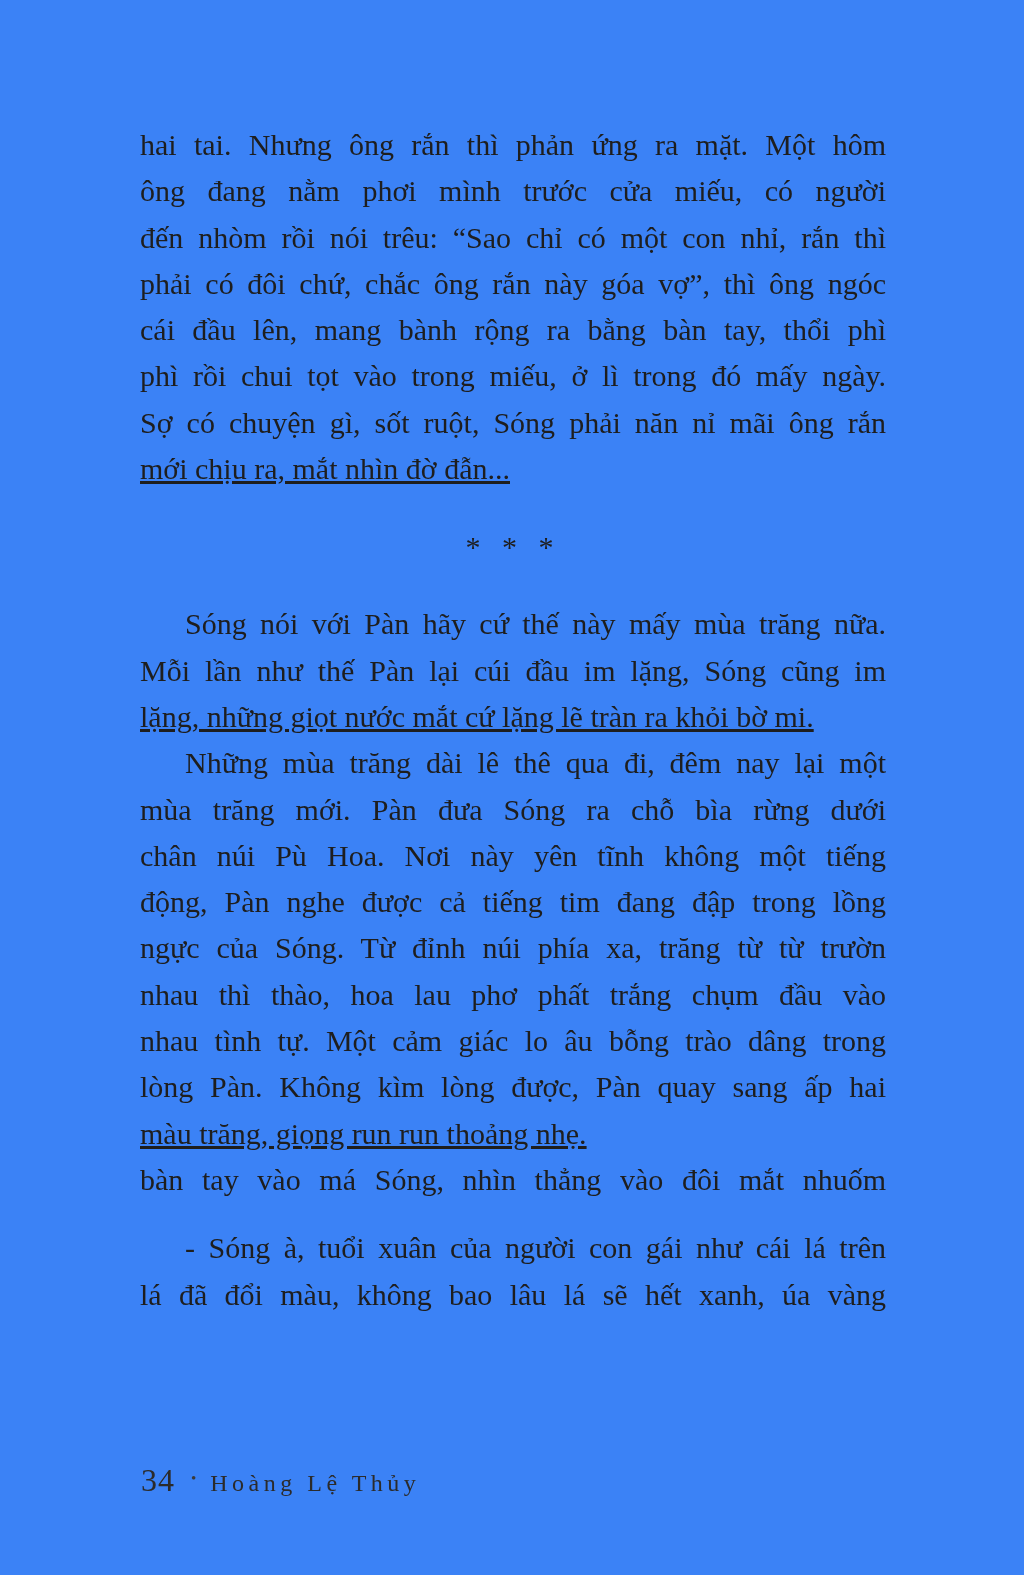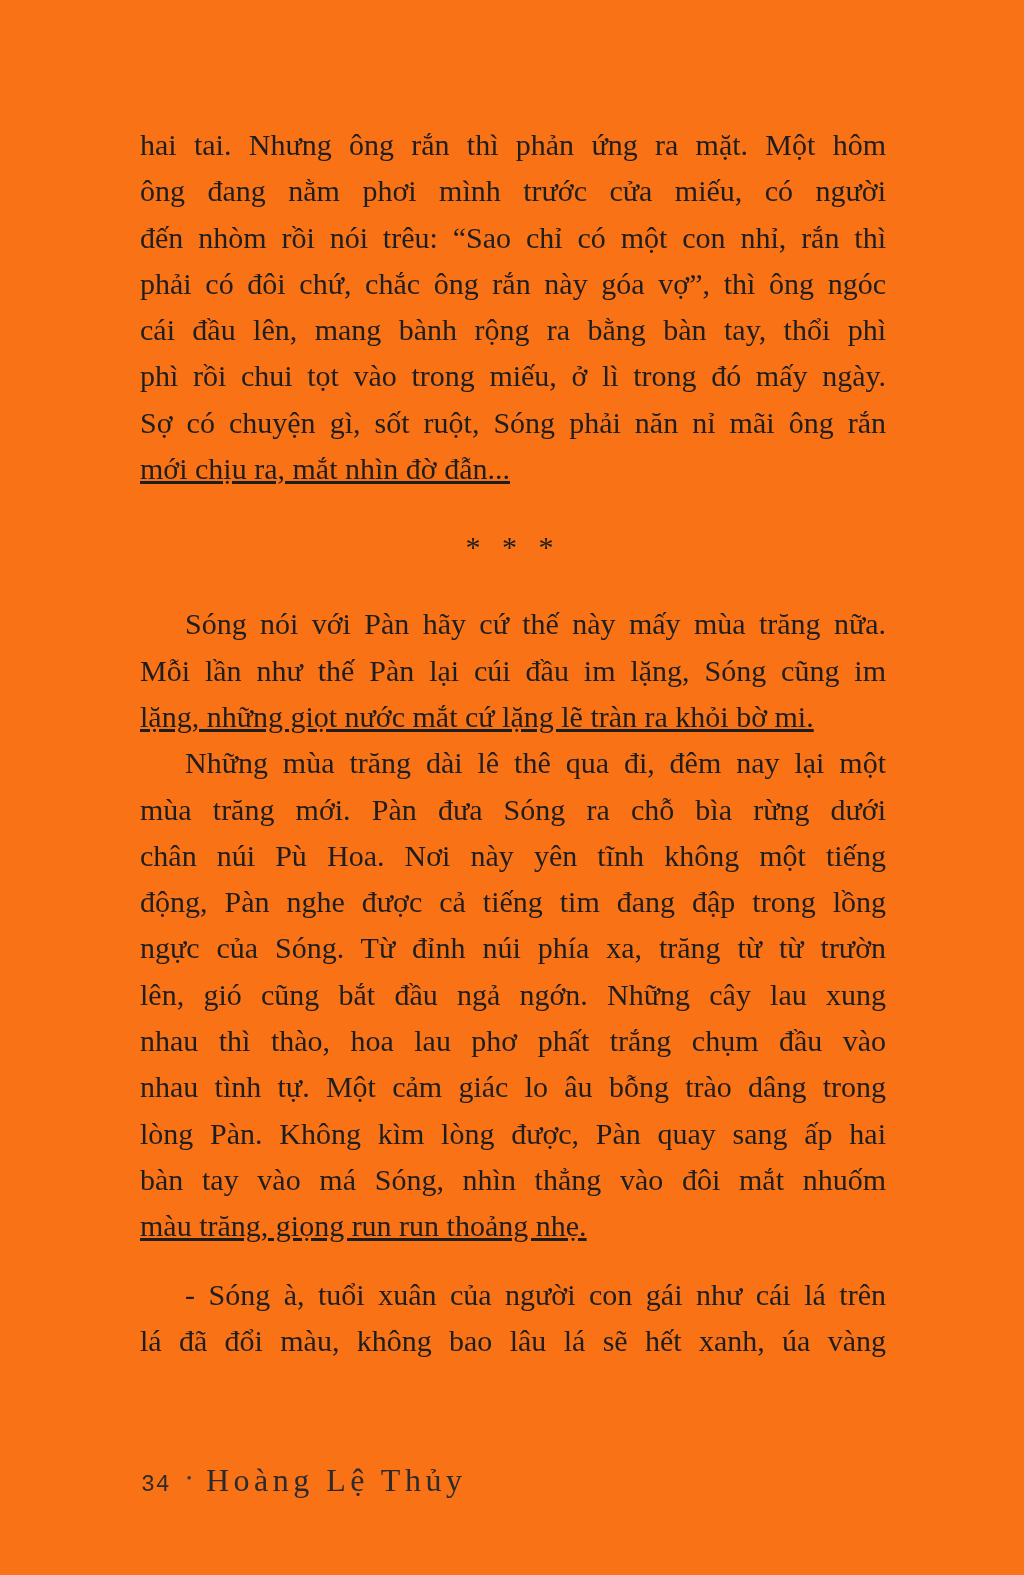--- a/index.html
+++ b/index.html
@@ -4,21 +4,21 @@
 <style>
   html, body {
     margin: 0;
     padding: 0;
     background: #ffffff;
   }
   .page {
     position: relative;
     width: 1024px;
     height: 1575px;
-    background: #f97316;
+    background: #3b82f6;
     font-family: "Liberation Serif", serif;
     color: #1e1e1e;
     overflow: hidden;
   }
   .text-block {
     position: absolute;
     left: 140px;
     top: 122px;
     width: 746px;
     font-size: 30px;
@@ -49,33 +49,32 @@
   }
   .footer {
     position: absolute;
     left: 141px;
     top: 1462px;
     display: flex;
     align-items: baseline;
     color: #2b2b2b;
   }
   .page-number {
-    font-size: 23px;
+    font-size: 32px;
     letter-spacing: 1px;
-    font-family: Liberation Mono, monospace;
   }
   .footer-dot {
     font-size: 15px;
     margin: 0 14px 0 16px;
     align-self: center;
     transform: translateY(-2px);
     color: #3a3a3a;
   }
   .author-name {
-    font-size: 32px;
+    font-size: 24px;
     letter-spacing: 4.5px;
   }
 </style>
 </head>
 <body>
 
 <div class="page">
 
   <main class="text-block" id="text-block">
       <div class="para">
@@ -93,26 +92,25 @@
         <div class="line">Sóng nói với Pàn hãy cứ thế này mấy mùa trăng nữa.</div>
         <div class="line">Mỗi lần như thế Pàn lại cúi đầu im lặng, Sóng cũng im</div>
         <div class="line no-just">lặng, những giọt nước mắt cứ lặng lẽ tràn ra khỏi bờ mi.</div>
       </div>
       <div class="para indent">
         <div class="line">Những mùa trăng dài lê thê qua đi, đêm nay lại một</div>
         <div class="line">mùa trăng mới. Pàn đưa Sóng ra chỗ bìa rừng dưới</div>
         <div class="line">chân núi Pù Hoa. Nơi này yên tĩnh không một tiếng</div>
         <div class="line">động, Pàn nghe được cả tiếng tim đang đập trong lồng</div>
         <div class="line">ngực của Sóng. Từ đỉnh núi phía xa, trăng từ từ trườn</div>
-        <div class="line">lên, gió cũng bắt đầu ngả ngớn. Những cây lau xung</div>
         <div class="line">nhau thì thào, hoa lau phơ phất trắng chụm đầu vào</div>
         <div class="line">nhau tình tự. Một cảm giác lo âu bỗng trào dâng trong</div>
         <div class="line">lòng Pàn. Không kìm lòng được, Pàn quay sang ấp hai</div>
+        <div class="line no-just">màu trăng, giọng run run thoảng nhẹ.</div>
         <div class="line">bàn tay vào má Sóng, nhìn thẳng vào đôi mắt nhuốm</div>
-        <div class="line no-just">màu trăng, giọng run run thoảng nhẹ.</div>
       </div>
       <div class="para indent dialogue">
         <div class="line">- Sóng à, tuổi xuân của người con gái như cái lá trên</div>
         <div class="line">lá đã đổi màu, không bao lâu lá sẽ hết xanh, úa vàng</div>
       </div>
     </main>
 
   <footer class="footer">
     <span class="page-number">34</span>
     <span class="footer-dot">•</span>

